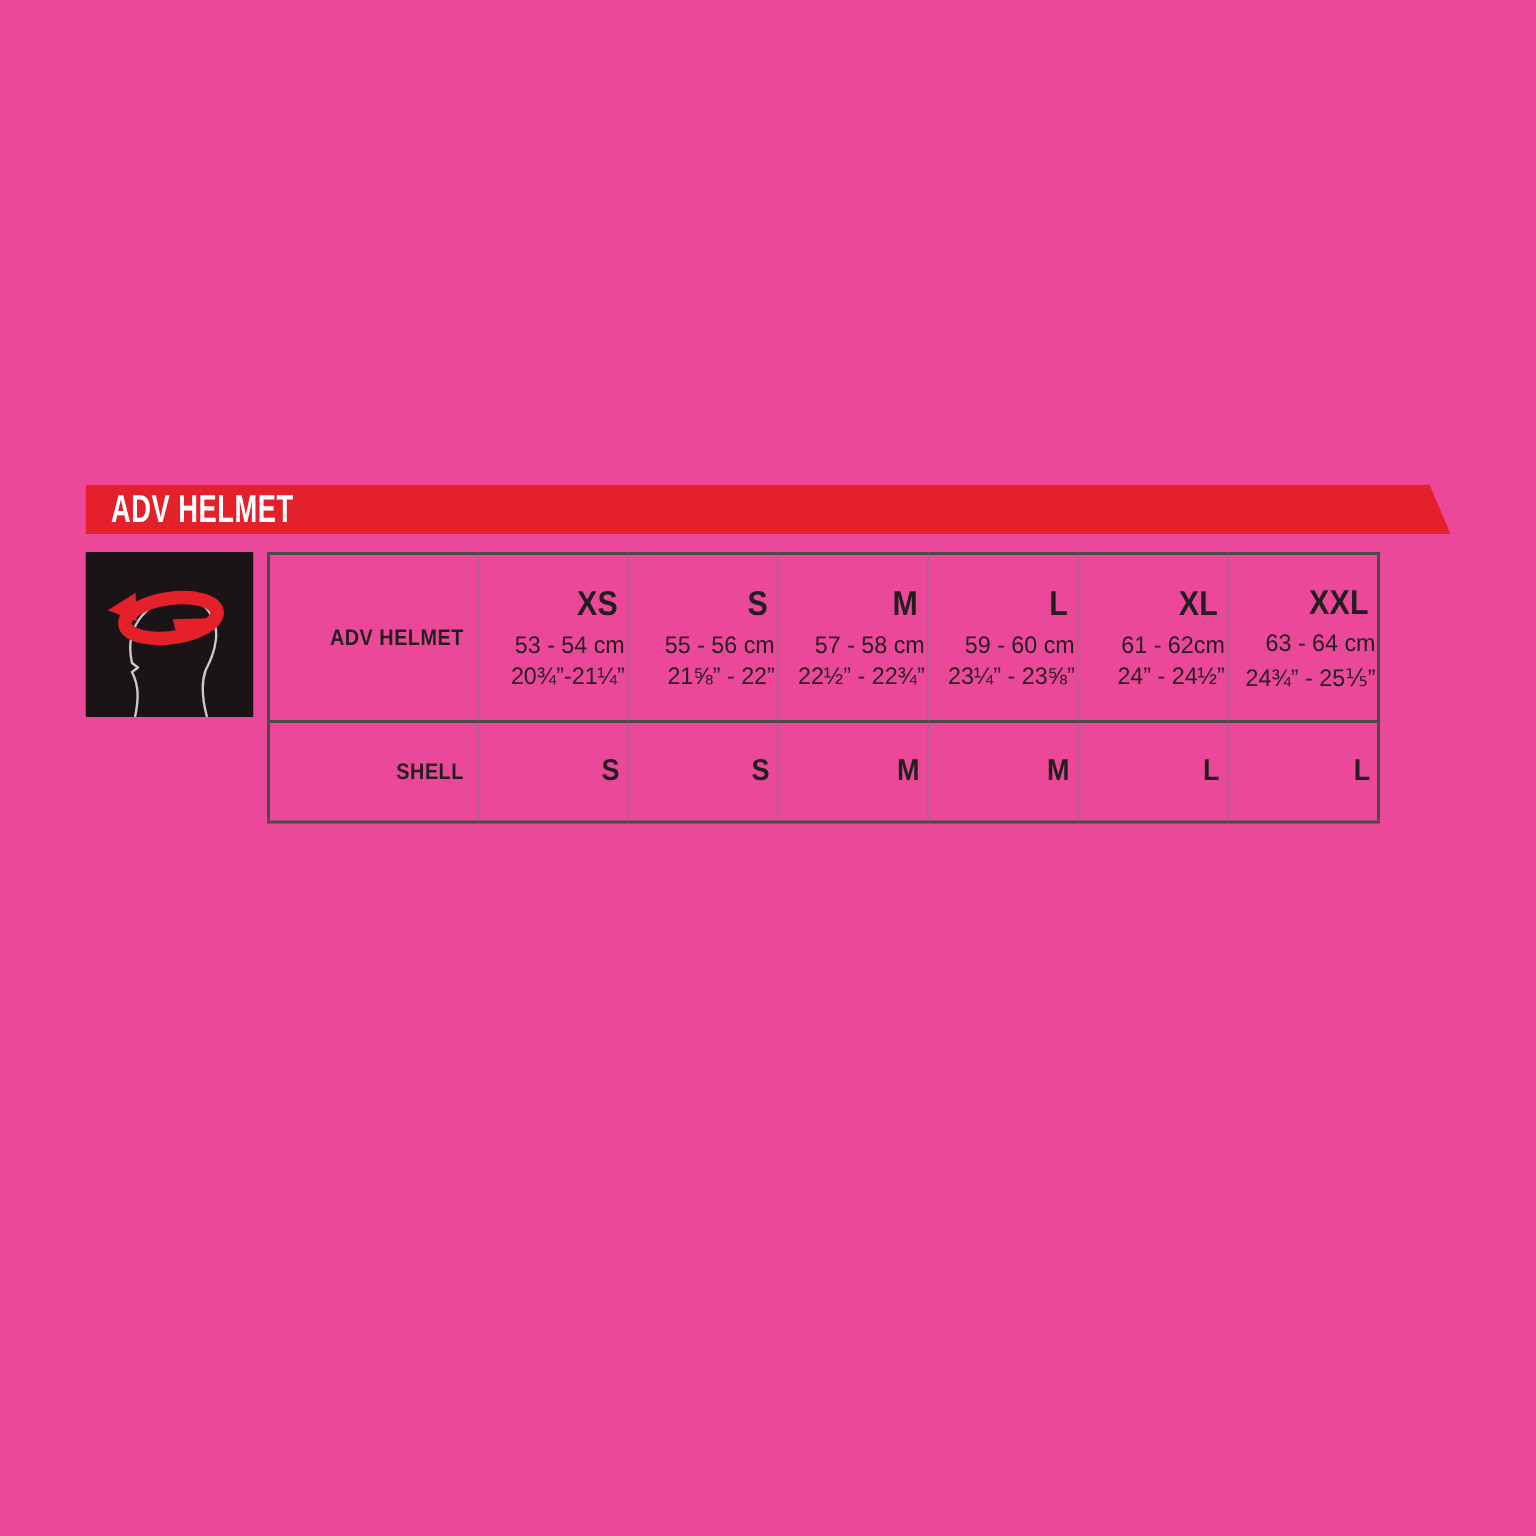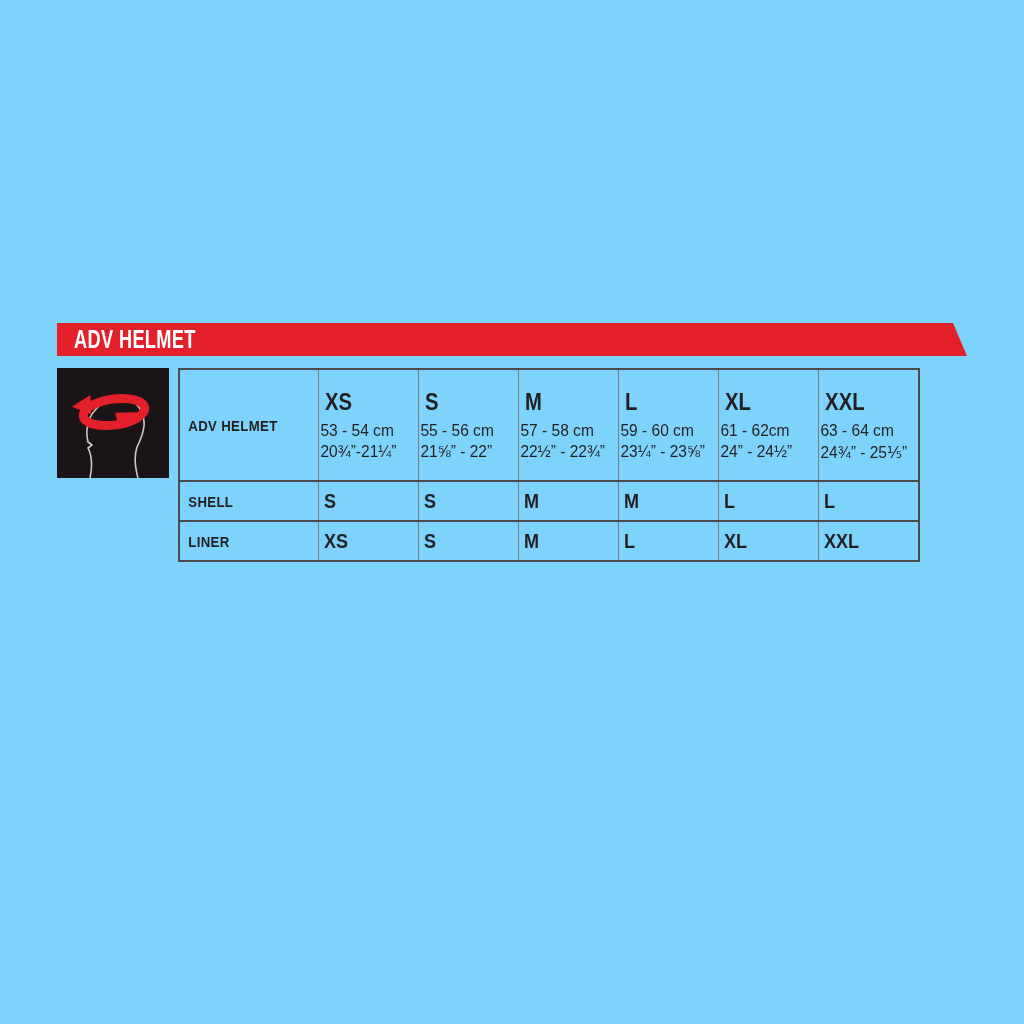--- a/index.html
+++ b/index.html
@@ -1,17 +1,17 @@
 <!DOCTYPE html>
 <html><head>
 <meta charset="utf-8">
 <style>
   html,body{margin:0;padding:0;background:#ffffff;}
   .canvas{
-    position:relative;width:1024px;height:1024px;background:#7dd3fc;
+    position:relative;width:1024px;height:1024px;background:#ec4899;
     font-family:"Liberation Sans","DejaVu Sans",sans-serif;color:#231f20;overflow:hidden;
   }
   
   .banner{
     position:absolute;left:57px;top:323px;width:910px;height:33px;
     background:#e4202a;
     clip-path:polygon(0 0, calc(100% - 14px) 0, 100% 100%, 0 100%);
     display:flex;align-items:center;
   }
   .banner-title{
@@ -23,24 +23,24 @@
   .icon-box{position:absolute;left:57px;top:368px;width:112px;height:110px;}
   
   .size-table-wrap{position:absolute;left:178px;top:368px;}
   table.size-table{
     border-collapse:collapse;table-layout:fixed;width:740px;
     border:2px solid #4a4a4a;
   }
   table.size-table td{
     border-left:1px solid #7d7d7d;border-right:1px solid #7d7d7d;
     border-top:2px solid #4a4a4a;border-bottom:2px solid #4a4a4a;
-    text-align:left;vertical-align:middle;padding:0;overflow:hidden;
+    text-align:right;vertical-align:middle;padding:0;overflow:hidden;
   }
   tr.header-row{height:112px;}
-  tr.data-row{height:40px;}
+  tr.data-row{height:67px;}
   .size-big{font-size:23px;font-weight:700;letter-spacing:0.2px;transform:scaleX(0.88);}
   .cm-line{font-size:16px;font-weight:400;margin-top:6px;transform:scaleX(0.97);white-space:nowrap;}
   .inch-line{font-size:16px;font-weight:400;margin-top:3px;transform:scaleX(0.97);white-space:nowrap;}
   .corner-label,.row-label{font-size:15px;font-weight:700;letter-spacing:0.4px;transform:scaleX(0.88);white-space:nowrap;}
   .cell-size{font-size:20px;font-weight:600;transform:scaleX(0.9);}
   .cell-mm{font-size:16px;font-weight:400;transform:scaleX(0.97);white-space:nowrap;}
 </style>
 </head>
 <body>
 
@@ -130,41 +130,18 @@
             </td>
           <td>
               <div class="cell-size">L</div>
             </td>
           <td>
               <div class="cell-size">L</div>
             </td>
         </tr>
 
 
-        <tr class="data-row">
-          <td>
-              <div class="row-label">LINER</div>
-            </td>
-          <td>
-              <div class="cell-size">XS</div>
-            </td>
-          <td>
-              <div class="cell-size">S</div>
-            </td>
-          <td>
-              <div class="cell-size">M</div>
-            </td>
-          <td>
-              <div class="cell-size">L</div>
-            </td>
-          <td>
-              <div class="cell-size">XL</div>
-            </td>
-          <td>
-              <div class="cell-size">XXL</div>
-            </td>
-        </tr>
 
       </tbody>
     </table>
   </div>
 
 </div>
 
 </body></html>

